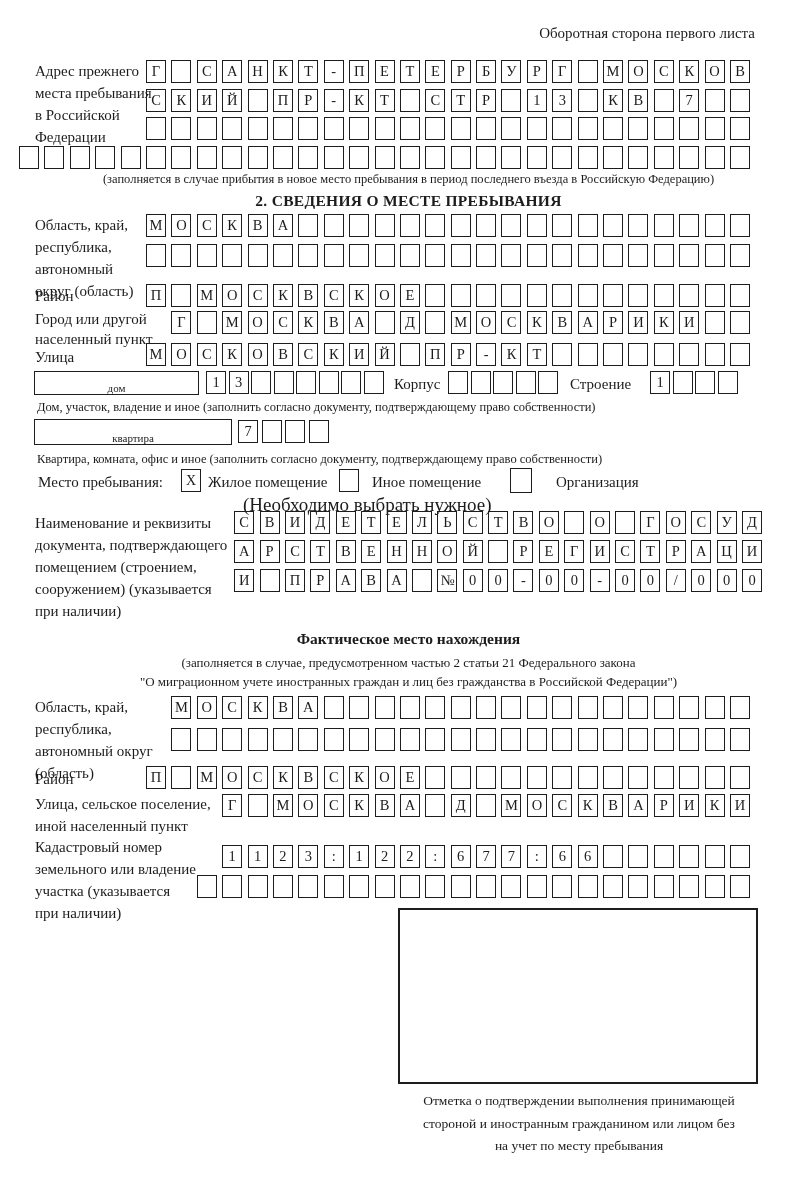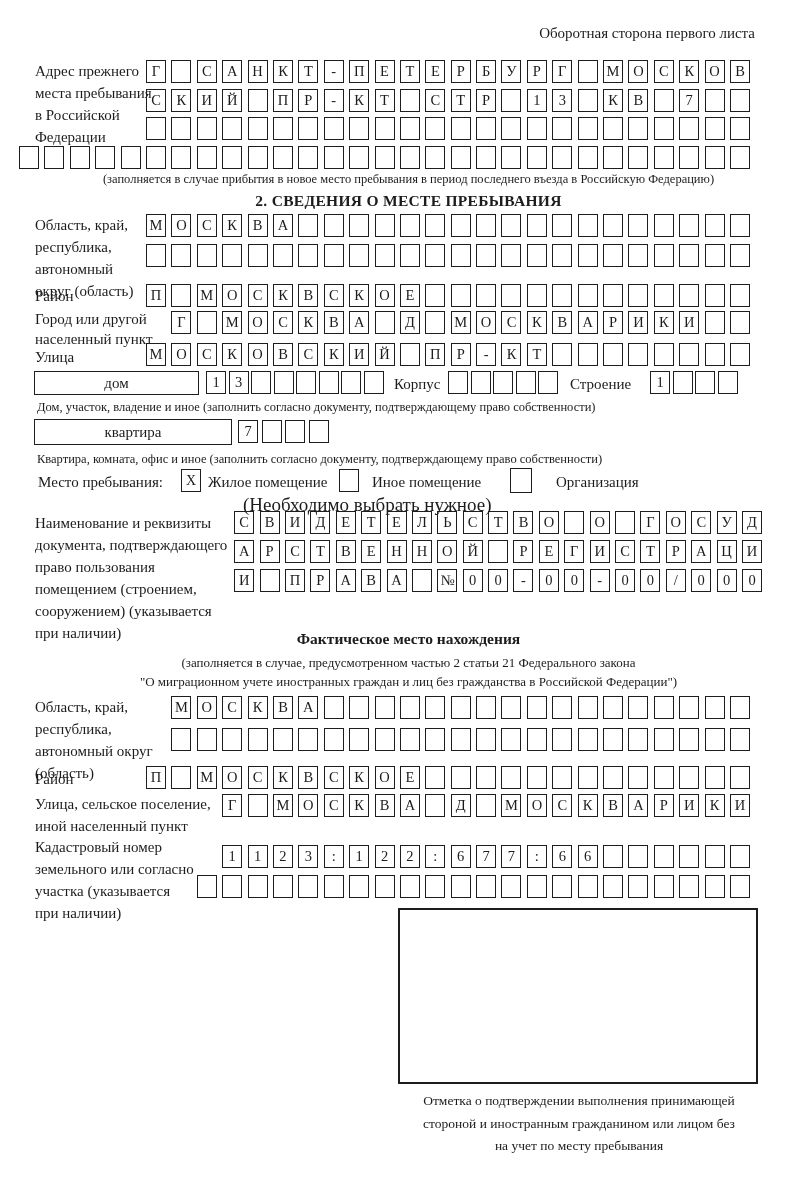--- a/index.html
+++ b/index.html
@@ -13,21 +13,21 @@
   .sec-title{font-size:15.5px;letter-spacing:.3px;}
   .cellrow{position:absolute;display:flex;gap:5.4px;}
   .r35{right:35px;}
   .r23{right:23px;}
   .tight{gap:2.5px;}
   .g3{gap:3.5px;}
   .cell{flex:none;width:20px;height:23px;box-sizing:border-box;border:1.6px solid #1d1d1d;
         display:flex;align-items:center;justify-content:center;
         font-size:14.5px;line-height:1;overflow:hidden;}
   .widebox{border:1.6px solid #1d1d1d;box-sizing:border-box;display:flex;
-           align-items:center;justify-content:center;font-size:15px;}
+           align-items:flex-end;justify-content:center;font-size:11px;}
   .chk{width:20px;height:23px;box-sizing:border-box;border:1.6px solid #1d1d1d;
        display:flex;align-items:center;justify-content:center;font-size:14px;}
   .stampbox{border:2px solid #1d1d1d;box-sizing:border-box;background:#fff;}
   .cap{font-size:13.5px;line-height:22.5px;text-align:center;}
   .fnote{font-size:13px;white-space:nowrap;}
 </style>
 </head>
 <body>
 
 <div class="page">
@@ -344,21 +344,20 @@
   <div class="abs lbl" style="left:208px;top:471px">Жилое помещение</div>
   <div class="abs chk" style="left:339px;top:469px"></div>
   <div class="abs lbl" style="left:372px;top:471px">Иное помещение</div>
   <div class="abs chk" style="left:510px;top:468px;height:25px;width:22px"></div>
   <div class="abs lbl" style="left:556px;top:471px">Организация</div>
   <div class="abs note" style="left:243px;top:494px;font-size:19px">(Необходимо выбрать нужное)</div>
 
   <div class="abs lbl" style="left:35px;top:512px">
       <div>Наименование и реквизиты</div>
       <div>документа, подтверждающего</div>
-      <div>право пользования</div>
       <div>помещением (строением,</div>
       <div>сооружением) (указывается</div>
       <div>при наличии)</div>
     </div>
   <div class="cellrow r23" style="top:511px">
       <div class="cell">С</div>
       <div class="cell">В</div>
       <div class="cell">И</div>
       <div class="cell">Д</div>
       <div class="cell">Е</div>
@@ -538,21 +537,21 @@
       <div class="cell">В</div>
       <div class="cell">А</div>
       <div class="cell">Р</div>
       <div class="cell">И</div>
       <div class="cell">К</div>
       <div class="cell">И</div>
     </div>
 
   <div class="abs lbl" style="left:35px;top:836px">
       <div>Кадастровый номер</div>
-      <div>земельного или согласно</div>
+      <div>земельного или владение</div>
       <div>участка (указывается</div>
       <div>при наличии)</div>
     </div>
   <div class="cellrow r35" style="top:845px">
       <div class="cell">1</div>
       <div class="cell">1</div>
       <div class="cell">2</div>
       <div class="cell">3</div>
       <div class="cell">:</div>
       <div class="cell">1</div>

